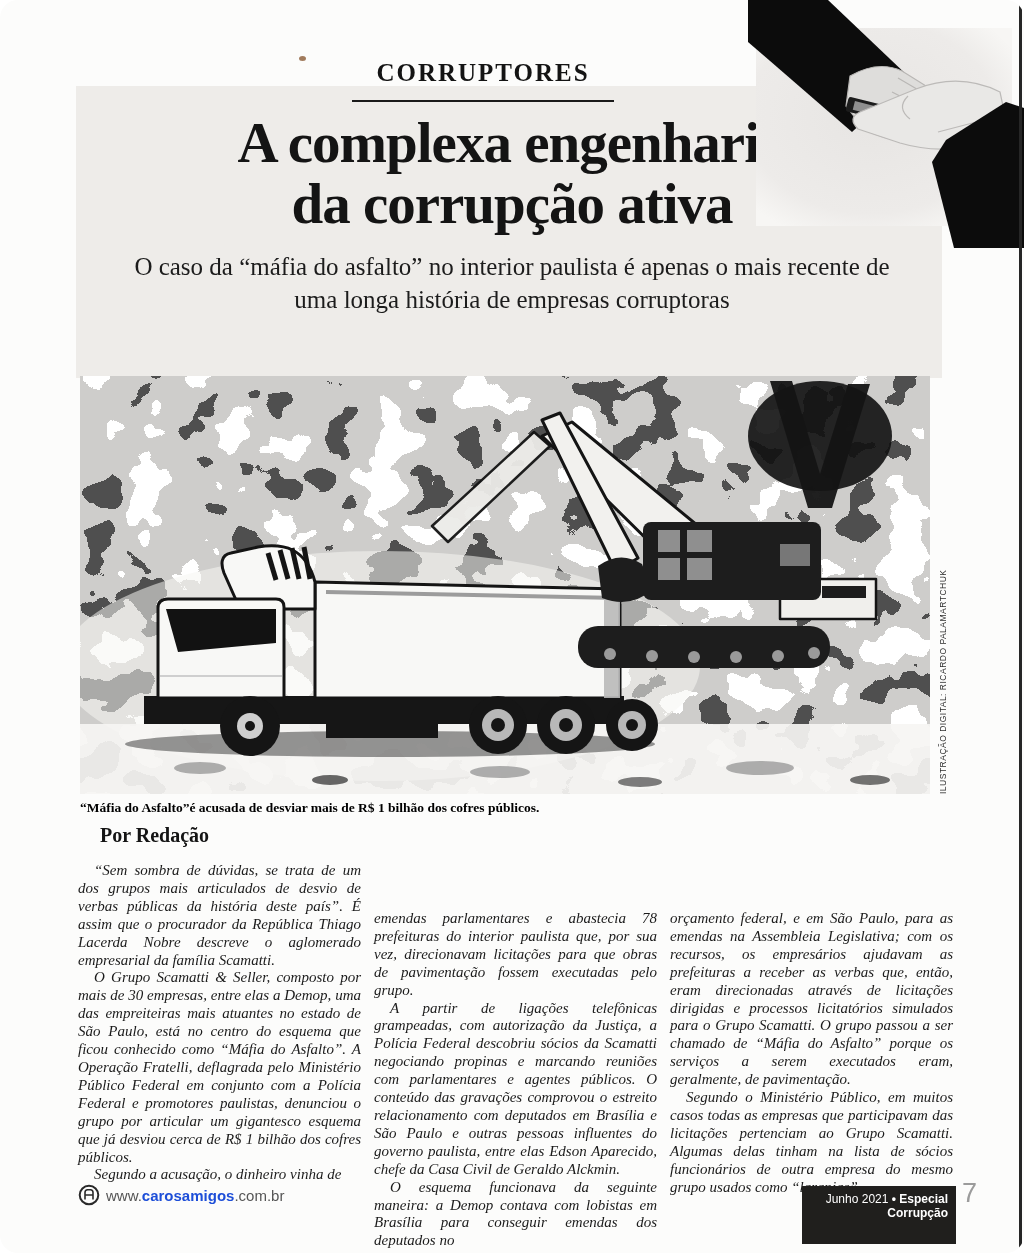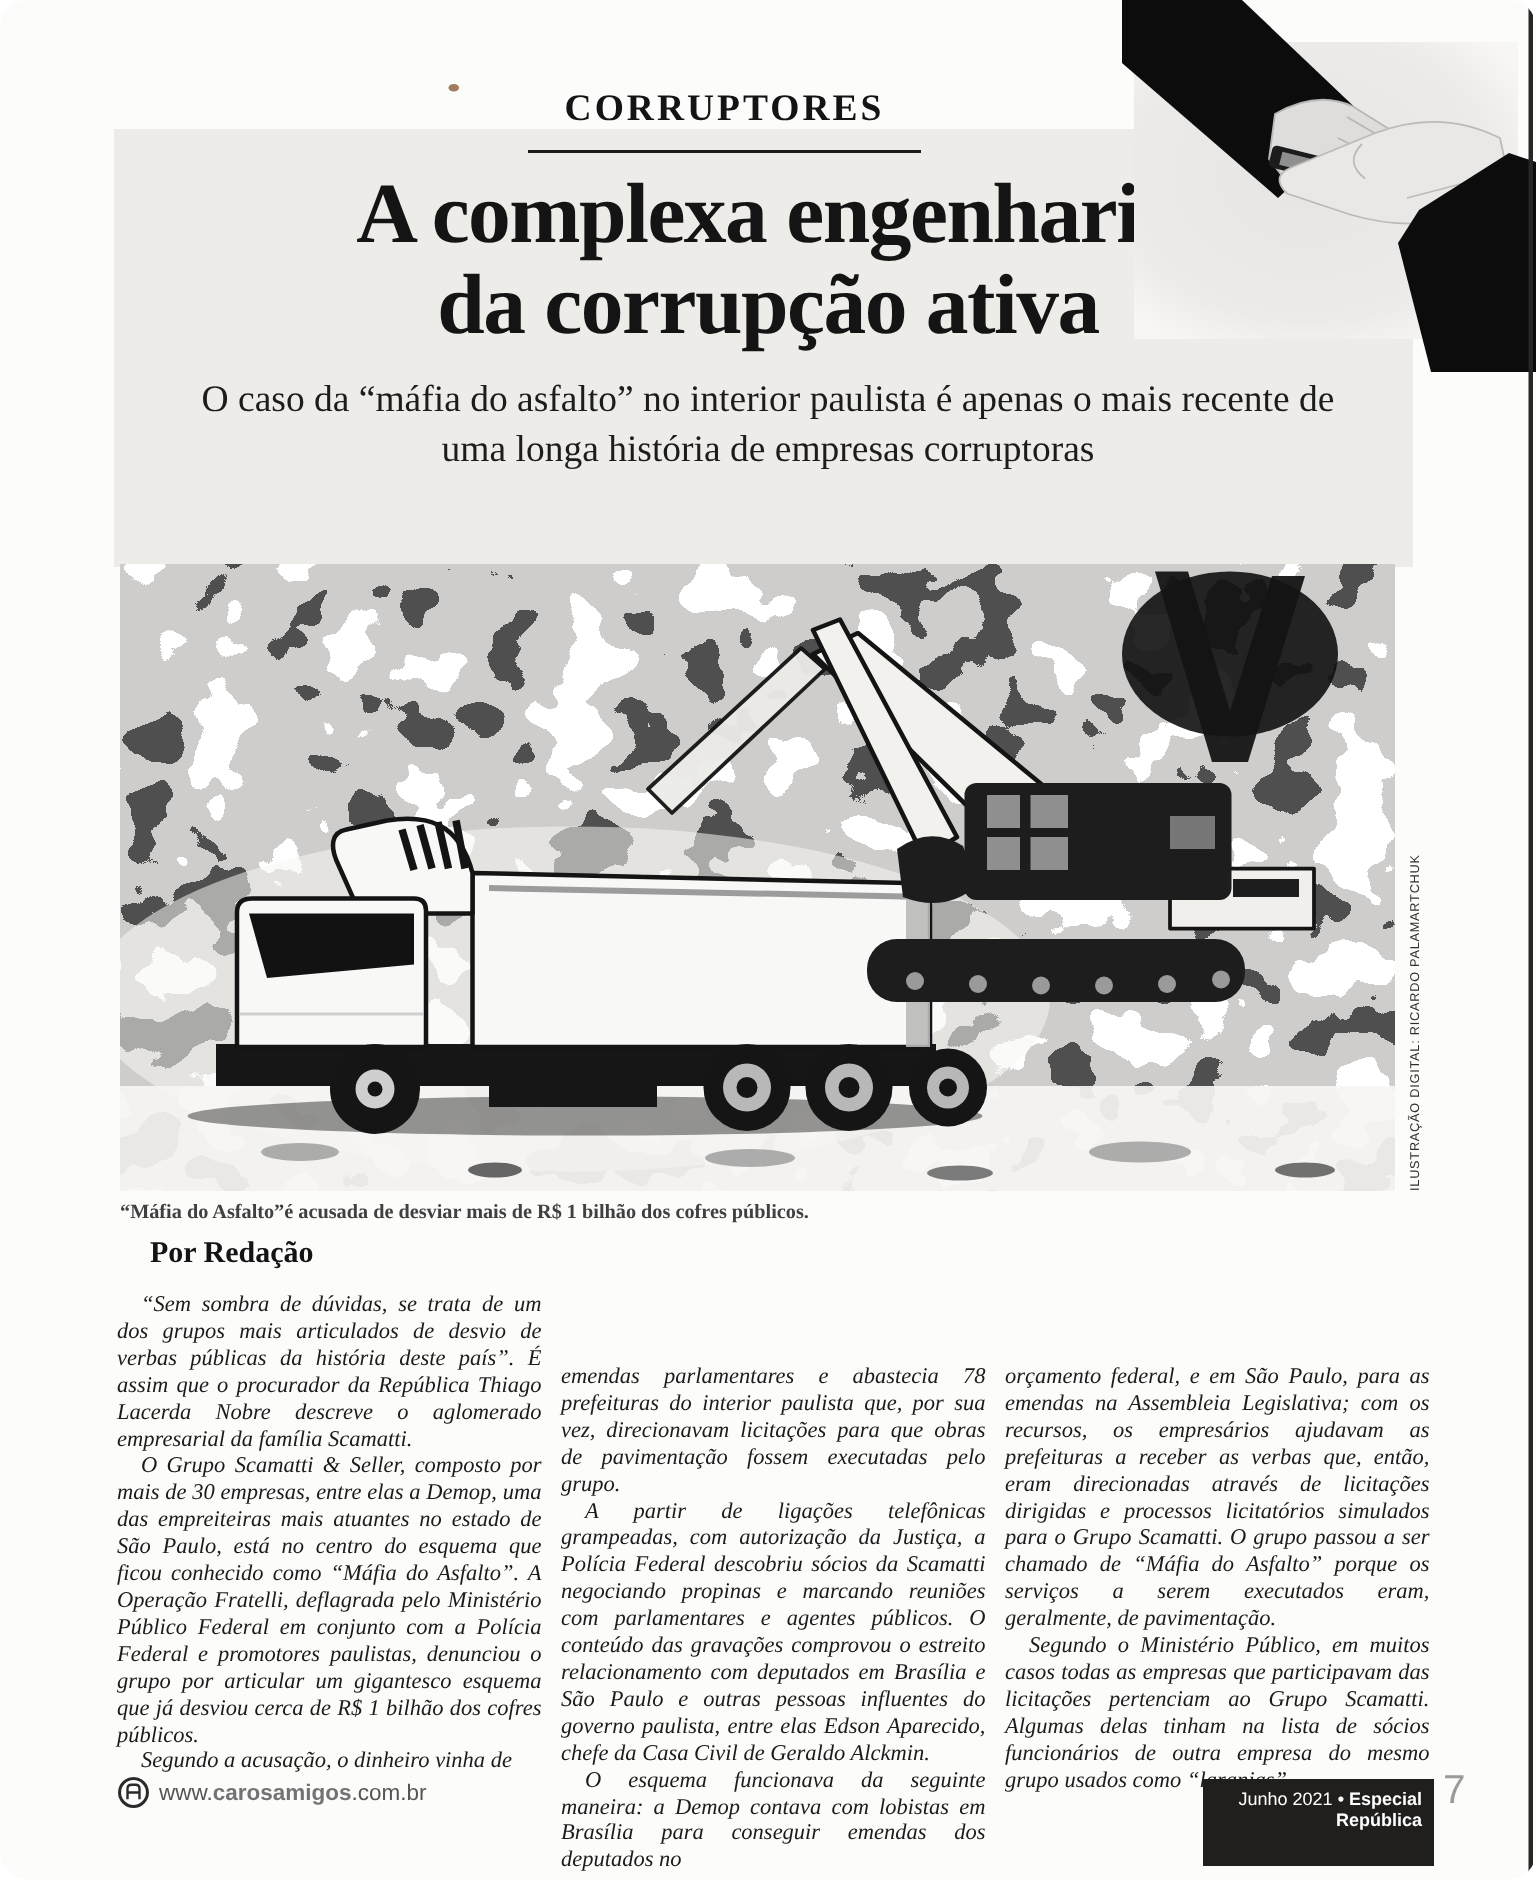--- a/index.html
+++ b/index.html
@@ -12,30 +12,30 @@
   .kicker-line{position:absolute;top:100px;left:352px;width:262px;height:2px;background:#1a1a1a;}
   .title{position:absolute;top:112px;left:0;width:1024px;text-align:center;font-weight:700;
          font-size:57px;line-height:61px;letter-spacing:-1px;color:#141414;}
   .subtitle{position:absolute;top:250px;left:112px;width:800px;text-align:center;
             font-size:25px;line-height:33px;color:#1c1c1c;}
   .hands{position:absolute;left:748px;top:0;width:276px;height:248px;}
   .illo{position:absolute;left:80px;top:376px;width:850px;height:418px;}
   .credit{position:absolute;left:938px;top:794px;width:212px;transform-origin:0 0;
           transform:rotate(-90deg);font-family:"Liberation Sans",sans-serif;font-size:8.5px;
           color:#2e2e2e;letter-spacing:.5px;white-space:nowrap;}
-  .caption{position:absolute;left:80px;top:800px;font-weight:700;font-size:13.5px;color:#404040;}
+  .caption{position:absolute;left:80px;top:800px;font-weight:700;font-size:13.5px;color:#000000;}
   .byline{position:absolute;left:80px;top:824px;font-weight:700;font-size:20px;color:#141414;margin-left:20px;}
   .cols{position:absolute;left:78px;top:862px;width:875px;display:flex;gap:13px;font-style:italic;}
   .col{width:283px;text-align:justify;font-size:15px;line-height:17.9px;color:#1b1b1b;}
   .col p{margin:0;text-indent:16px;}
   .col p.noind{text-indent:0;margin-top:48px;}
   .h-expansion{font-weight:700;font-size:18px;letter-spacing:-.3px;margin:7px 0 2px;text-indent:0;}
   .footer-url{position:absolute;left:78px;top:1184px;display:flex;align-items:center;gap:6px;
               font-family:"Liberation Sans",sans-serif;font-size:15px;color:#555;}
-  .footer-url .bold{font-weight:700;color:#737373;}
+  .footer-url .bold{font-weight:700;color:#1d4ed8;}
   .footer-box{position:absolute;left:802px;top:1186px;width:154px;height:58px;background:#201f1d;
               color:#fff;font-family:"Liberation Sans",sans-serif;font-size:12px;text-align:right;
               padding:6px 8px 0 0;box-sizing:border-box;}
   .footer-box .bold{font-weight:700;}
   .pagenum{position:absolute;left:962px;top:1178px;font-family:"Liberation Sans",sans-serif;
            font-size:27px;color:#9b9b9b;}
   .edge{position:absolute;left:1019px;top:0;width:3px;height:1253px;background:#262626;
         border-radius:0 0 10px 0;}
 </style>
 </head>
@@ -197,18 +197,18 @@
 
   <div class="footer-url">
     <svg width="22" height="22" viewBox="0 0 22 22">
       <circle cx="11" cy="11" r="9.3" fill="none" stroke="#2a2a2a" stroke-width="2"></circle>
       <path d="M7,15.5 L7,8.5 Q7,5.8 9.6,5.8 L12.4,5.8 Q15,5.8 15,8.5 L15,15.5 M7,11 L15,11" fill="none" stroke="#2a2a2a" stroke-width="1.6"></path>
     </svg>
     <span><span>www.</span><span class="bold">carosamigos</span><span>.com.br</span></span>
   </div>
 
   <div class="footer-box">
-    <span>Junho 2021 </span><span class="bold">• </span><span class="bold">Especial República</span>
+    <span>Junho 2021 </span><span class="bold">• </span><span class="bold">Especial Corrupção</span>
   </div>
   <div class="pagenum">7</div>
 
   <div class="edge"></div>
 </div>
 
 </body></html>

